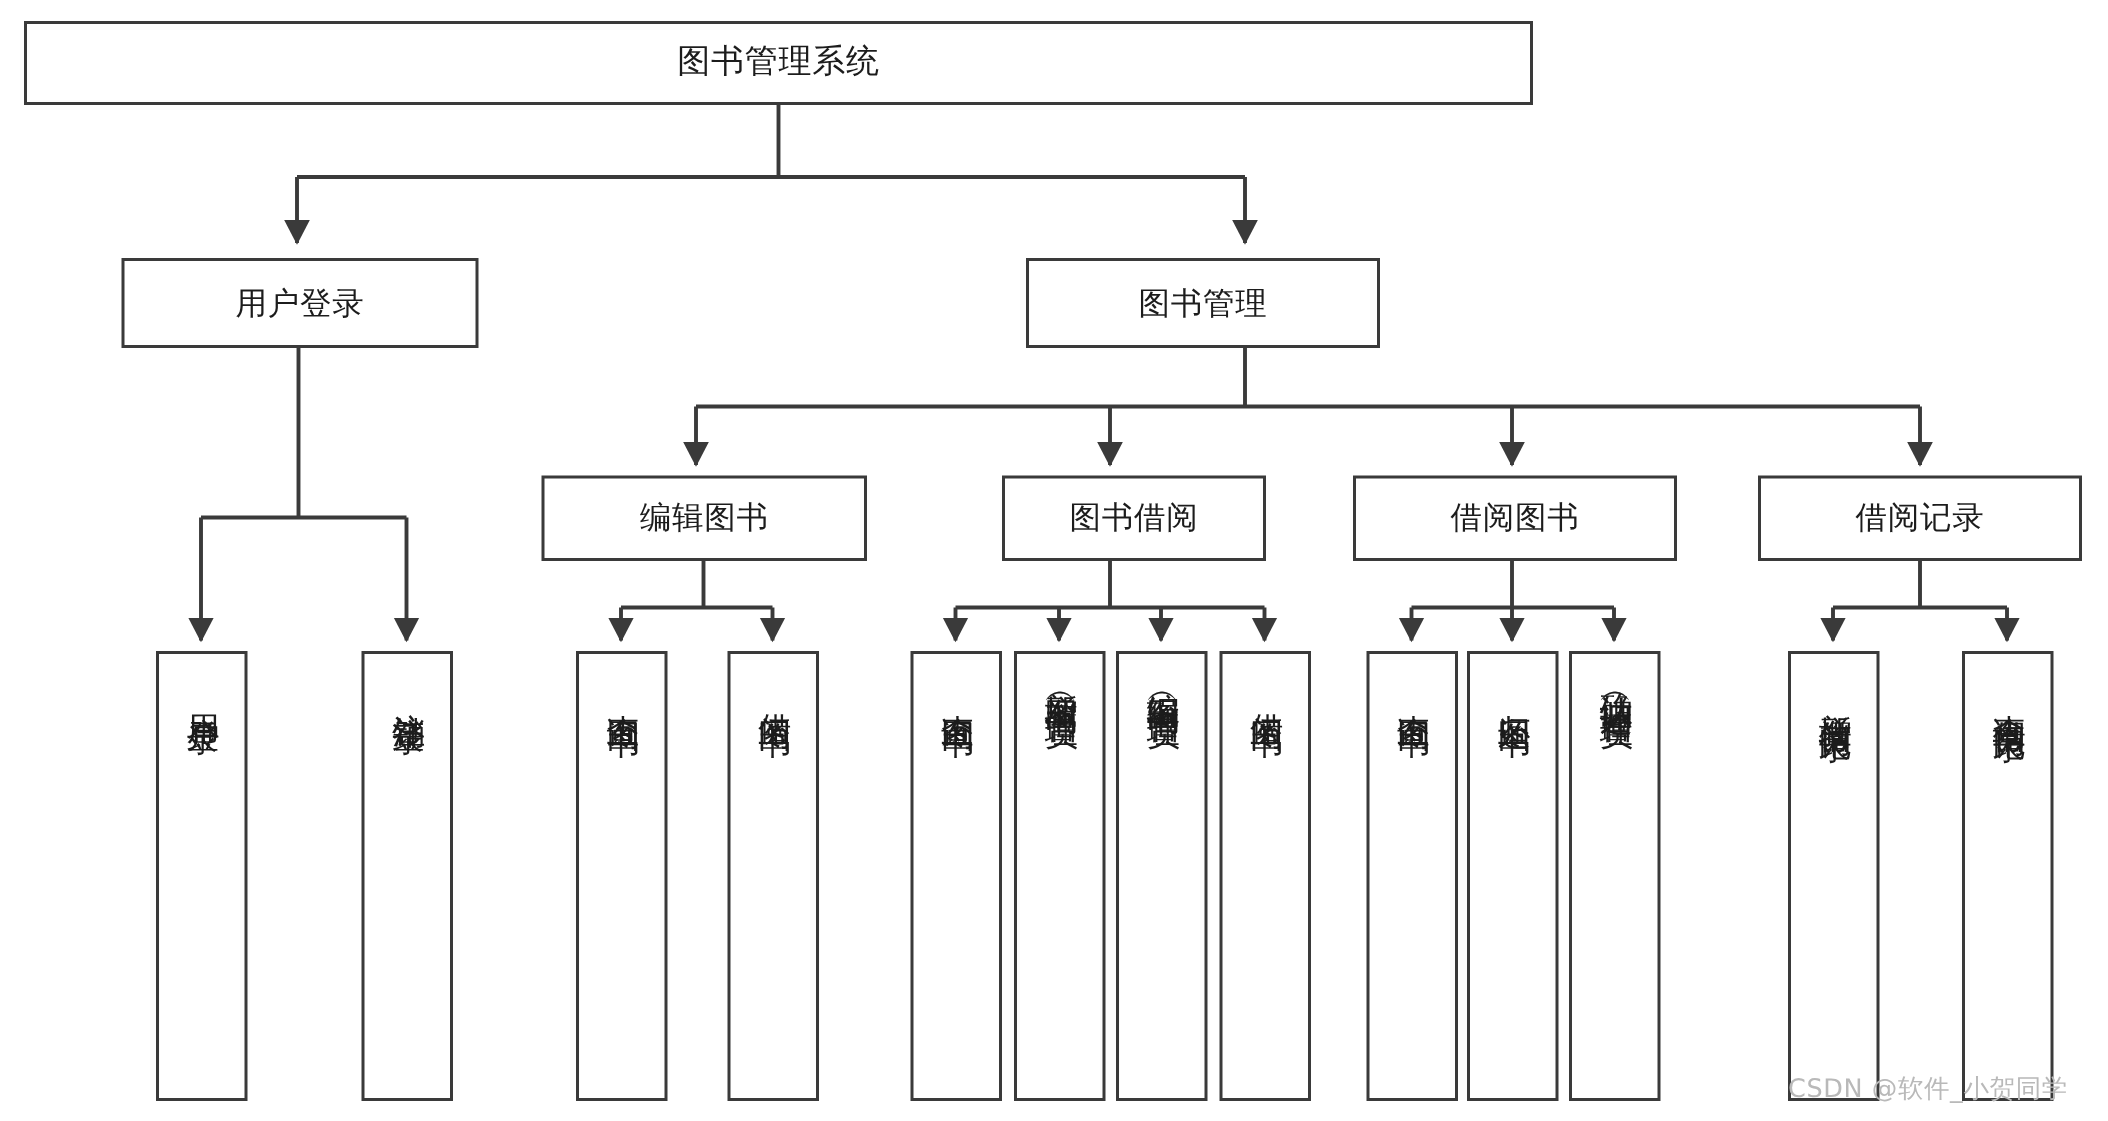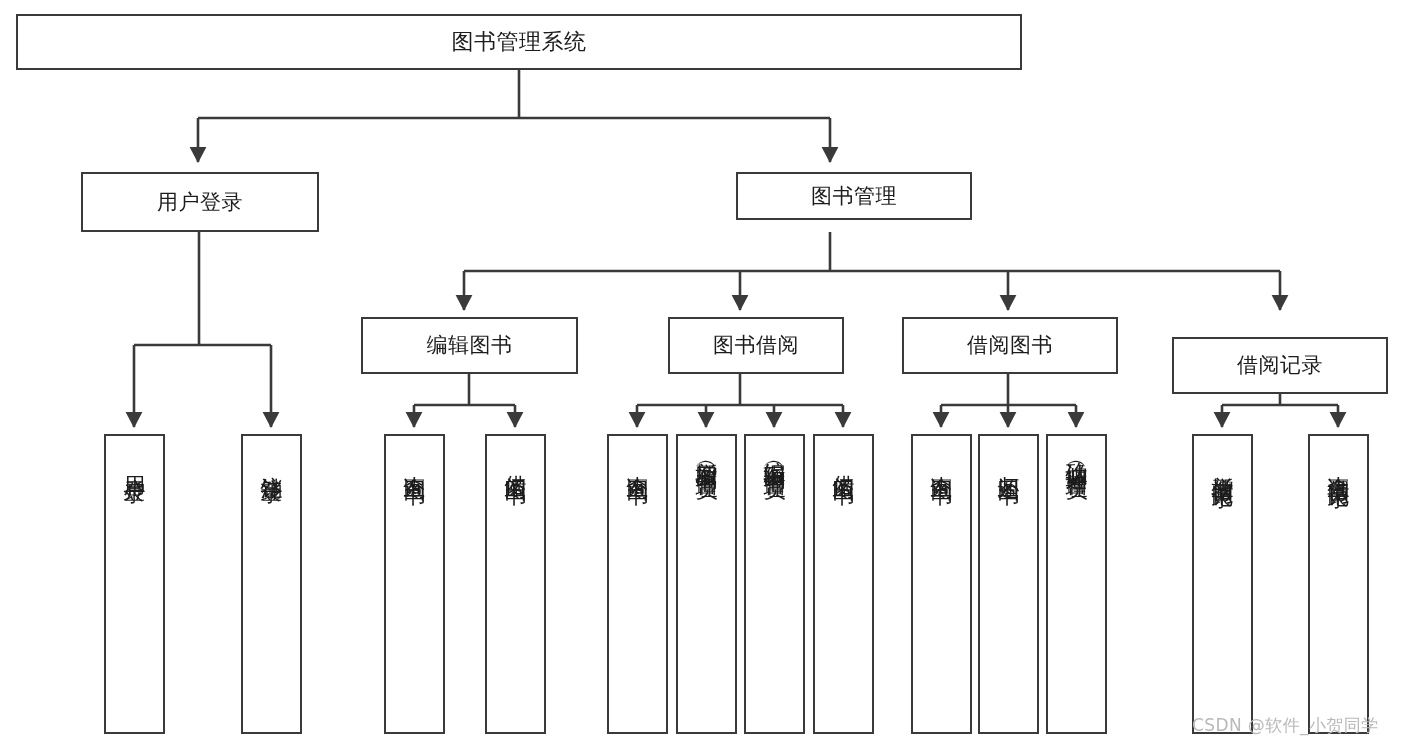--- a/index.html
+++ b/index.html
@@ -130,34 +130,34 @@
     </g>
   </svg>
 
   <div class="node horiz root" style="left:16px; top:14px; width:1006px; height:56px;">
     <span class="lbl">图书管理系统</span>
   </div>
 
   <div class="node horiz" style="left:81px; top:172px; width:238px; height:60px;">
     <span class="lbl">用户登录</span>
   </div>
-  <div class="node horiz" style="left:736px; top:172px; width:236px; height:48px;">
+  <div class="node horiz" style="left:684px; top:172px; width:236px; height:60px;">
     <span class="lbl">图书管理</span>
   </div>
 
   <div class="node horiz" style="left:361px; top:317px; width:217px; height:57px;">
     <span class="lbl">编辑图书</span>
   </div>
   <div class="node horiz" style="left:632px; top:317px; width:176px; height:57px;margin-left:36px;">
     <span class="lbl">图书借阅</span>
   </div>
   <div class="node horiz" style="left:902px; top:317px; width:216px; height:57px;">
     <span class="lbl">借阅图书</span>
   </div>
-  <div class="node horiz" style="left:1172px; top:317px; width:216px; height:57px;margin-top:20px;">
+  <div class="node horiz" style="left:1172px; top:317px; width:216px; height:57px;">
     <span class="lbl">借阅记录</span>
   </div>
 
   <div class="node vert" style="left:104px; top:434px; width:61px; height:300px;">
     <span class="lbl">用户登录</span>
   </div>
   <div class="node vert" style="left:241px; top:434px; width:61px; height:300px;">
     <span class="lbl">注销登录</span>
   </div>
 

